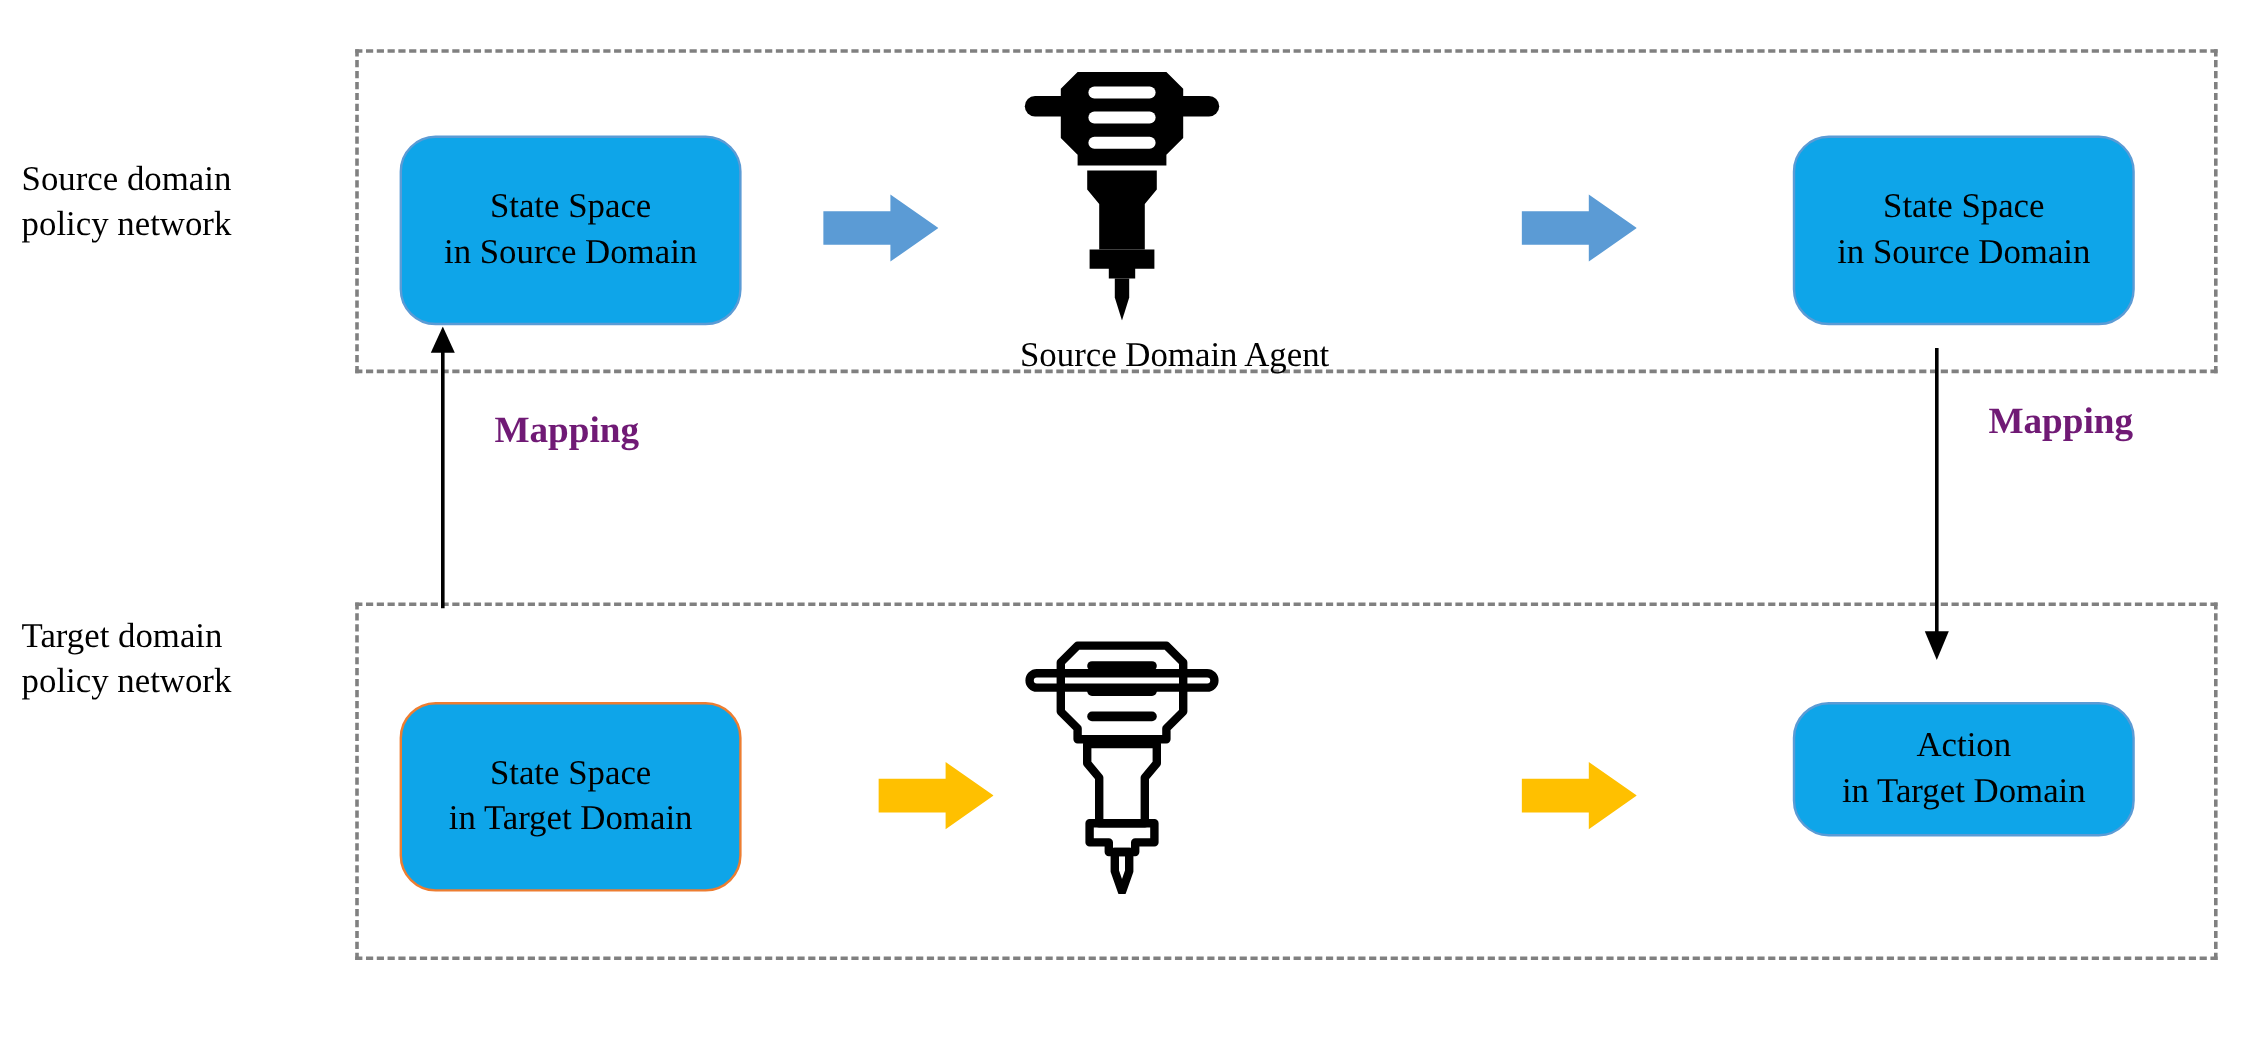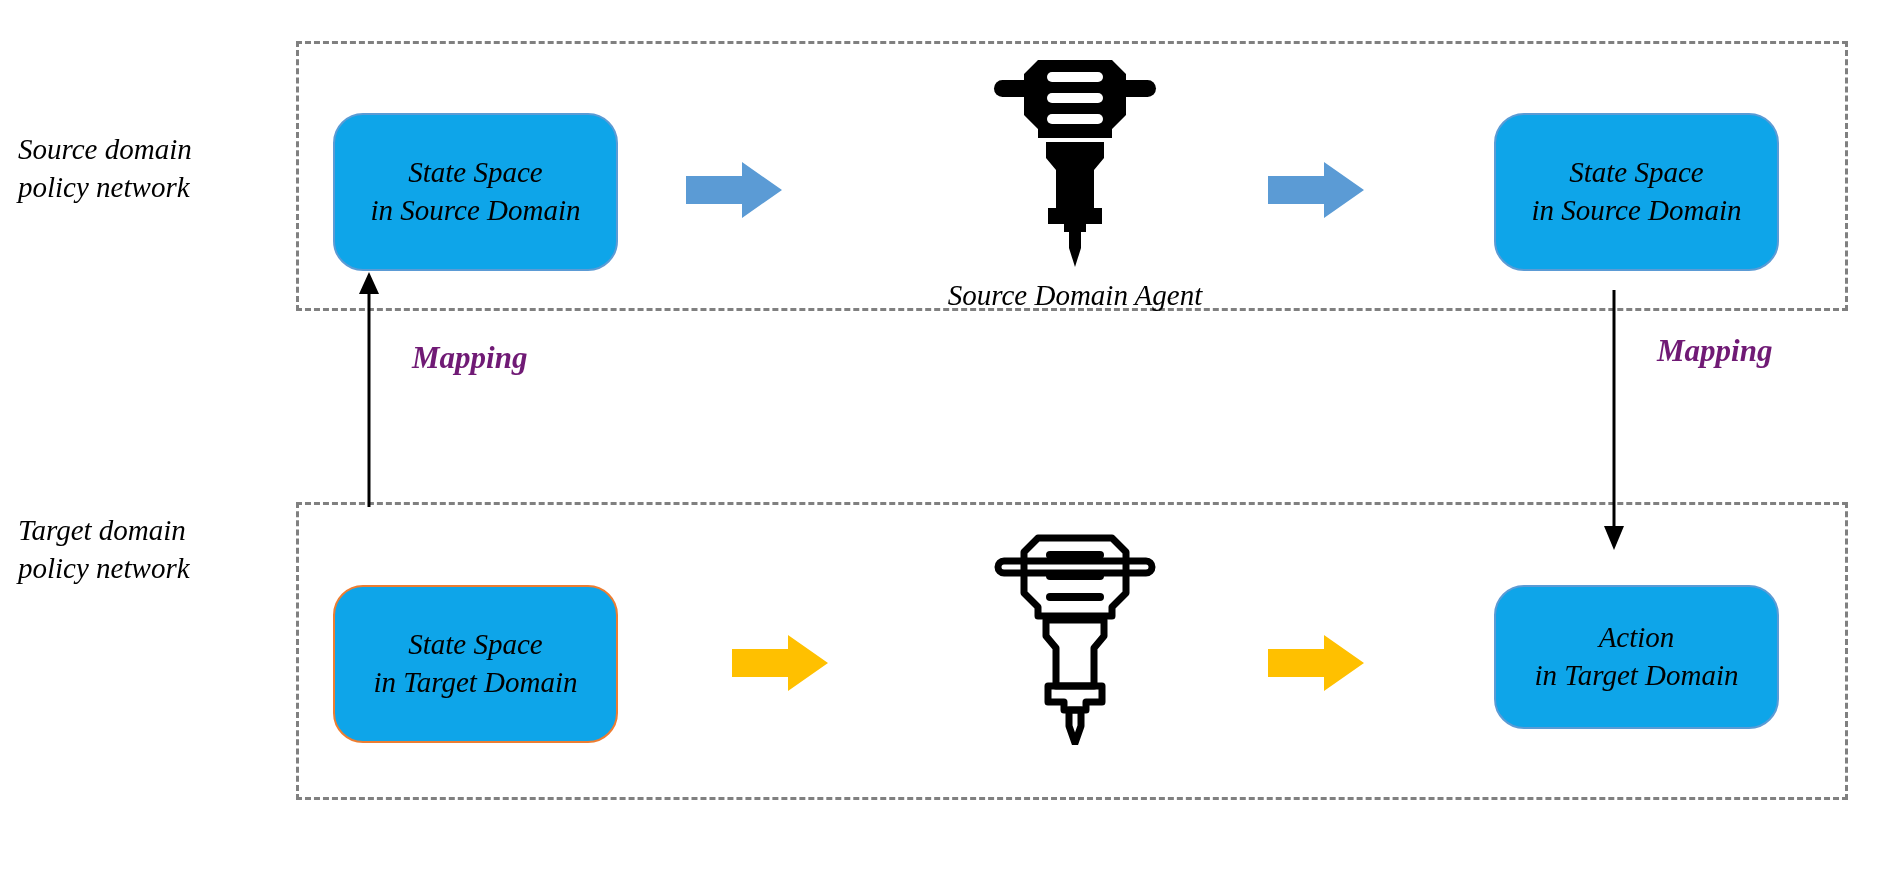--- a/index.html
+++ b/index.html
@@ -11,21 +11,20 @@
     width: 1888px;
     height: 879px;
     font-family: "Liberation Serif", "DejaVu Serif", serif;
     color: #000000;
     overflow: hidden;
   }
   #stage {
     position: relative;
     width: 1888px;
     height: 879px;
-    font-style: italic;
   }
 
   
   .group-box {
     position: absolute;
     border: 3px dashed #808080;
     box-sizing: border-box;
     background: transparent;
   }
   #group-source { left: 296px; top: 41px;  width: 1552px; height: 270px; }
@@ -56,37 +55,36 @@
     font-size: 29px;
     line-height: 1.30;
     white-space: pre-line;
   }
   .state-box.blue   { border: 2.5px solid #5b9bd5; }
   .state-box.orange { border: 2.5px solid #ed7d31; }
 
   #box-src-state-left  { left: 333px;  top: 113px; width: 285px; height: 158px; }
   #box-src-state-right { left: 1494px; top: 113px; width: 285px; height: 158px; }
   #box-tgt-state-left  { left: 333px;  top: 585px; width: 285px; height: 158px; }
-  #box-tgt-action      { left: 1494px; top: 585px; width: 285px; height: 144px; }
+  #box-tgt-action      { left: 1494px; top: 585px; width: 285px; height: 112px; }
 
   
   .flat-arrow {
     position: absolute;
     width: 96px;
     height: 60px;
   }
   #arrow-src-1 { left: 686px;  top: 160px; }
   #arrow-src-2 { left: 1268px; top: 160px; }
   #arrow-tgt-1 { left: 732px;  top: 633px; }
   #arrow-tgt-2 { left: 1268px; top: 633px; }
 
   
   .agent {
     position: absolute;
-    text-align: center;
   }
   #agent-source { left: 850px; top: 52px;  width: 450px; }
   #agent-target { left: 850px; top: 530px; width: 450px; }
   .agent-icon { display: block; margin: 0 auto; }
   .agent-caption {
     display: block;
     margin-top: 6px;
     font-size: 29px;
     line-height: 1.25;
   }

